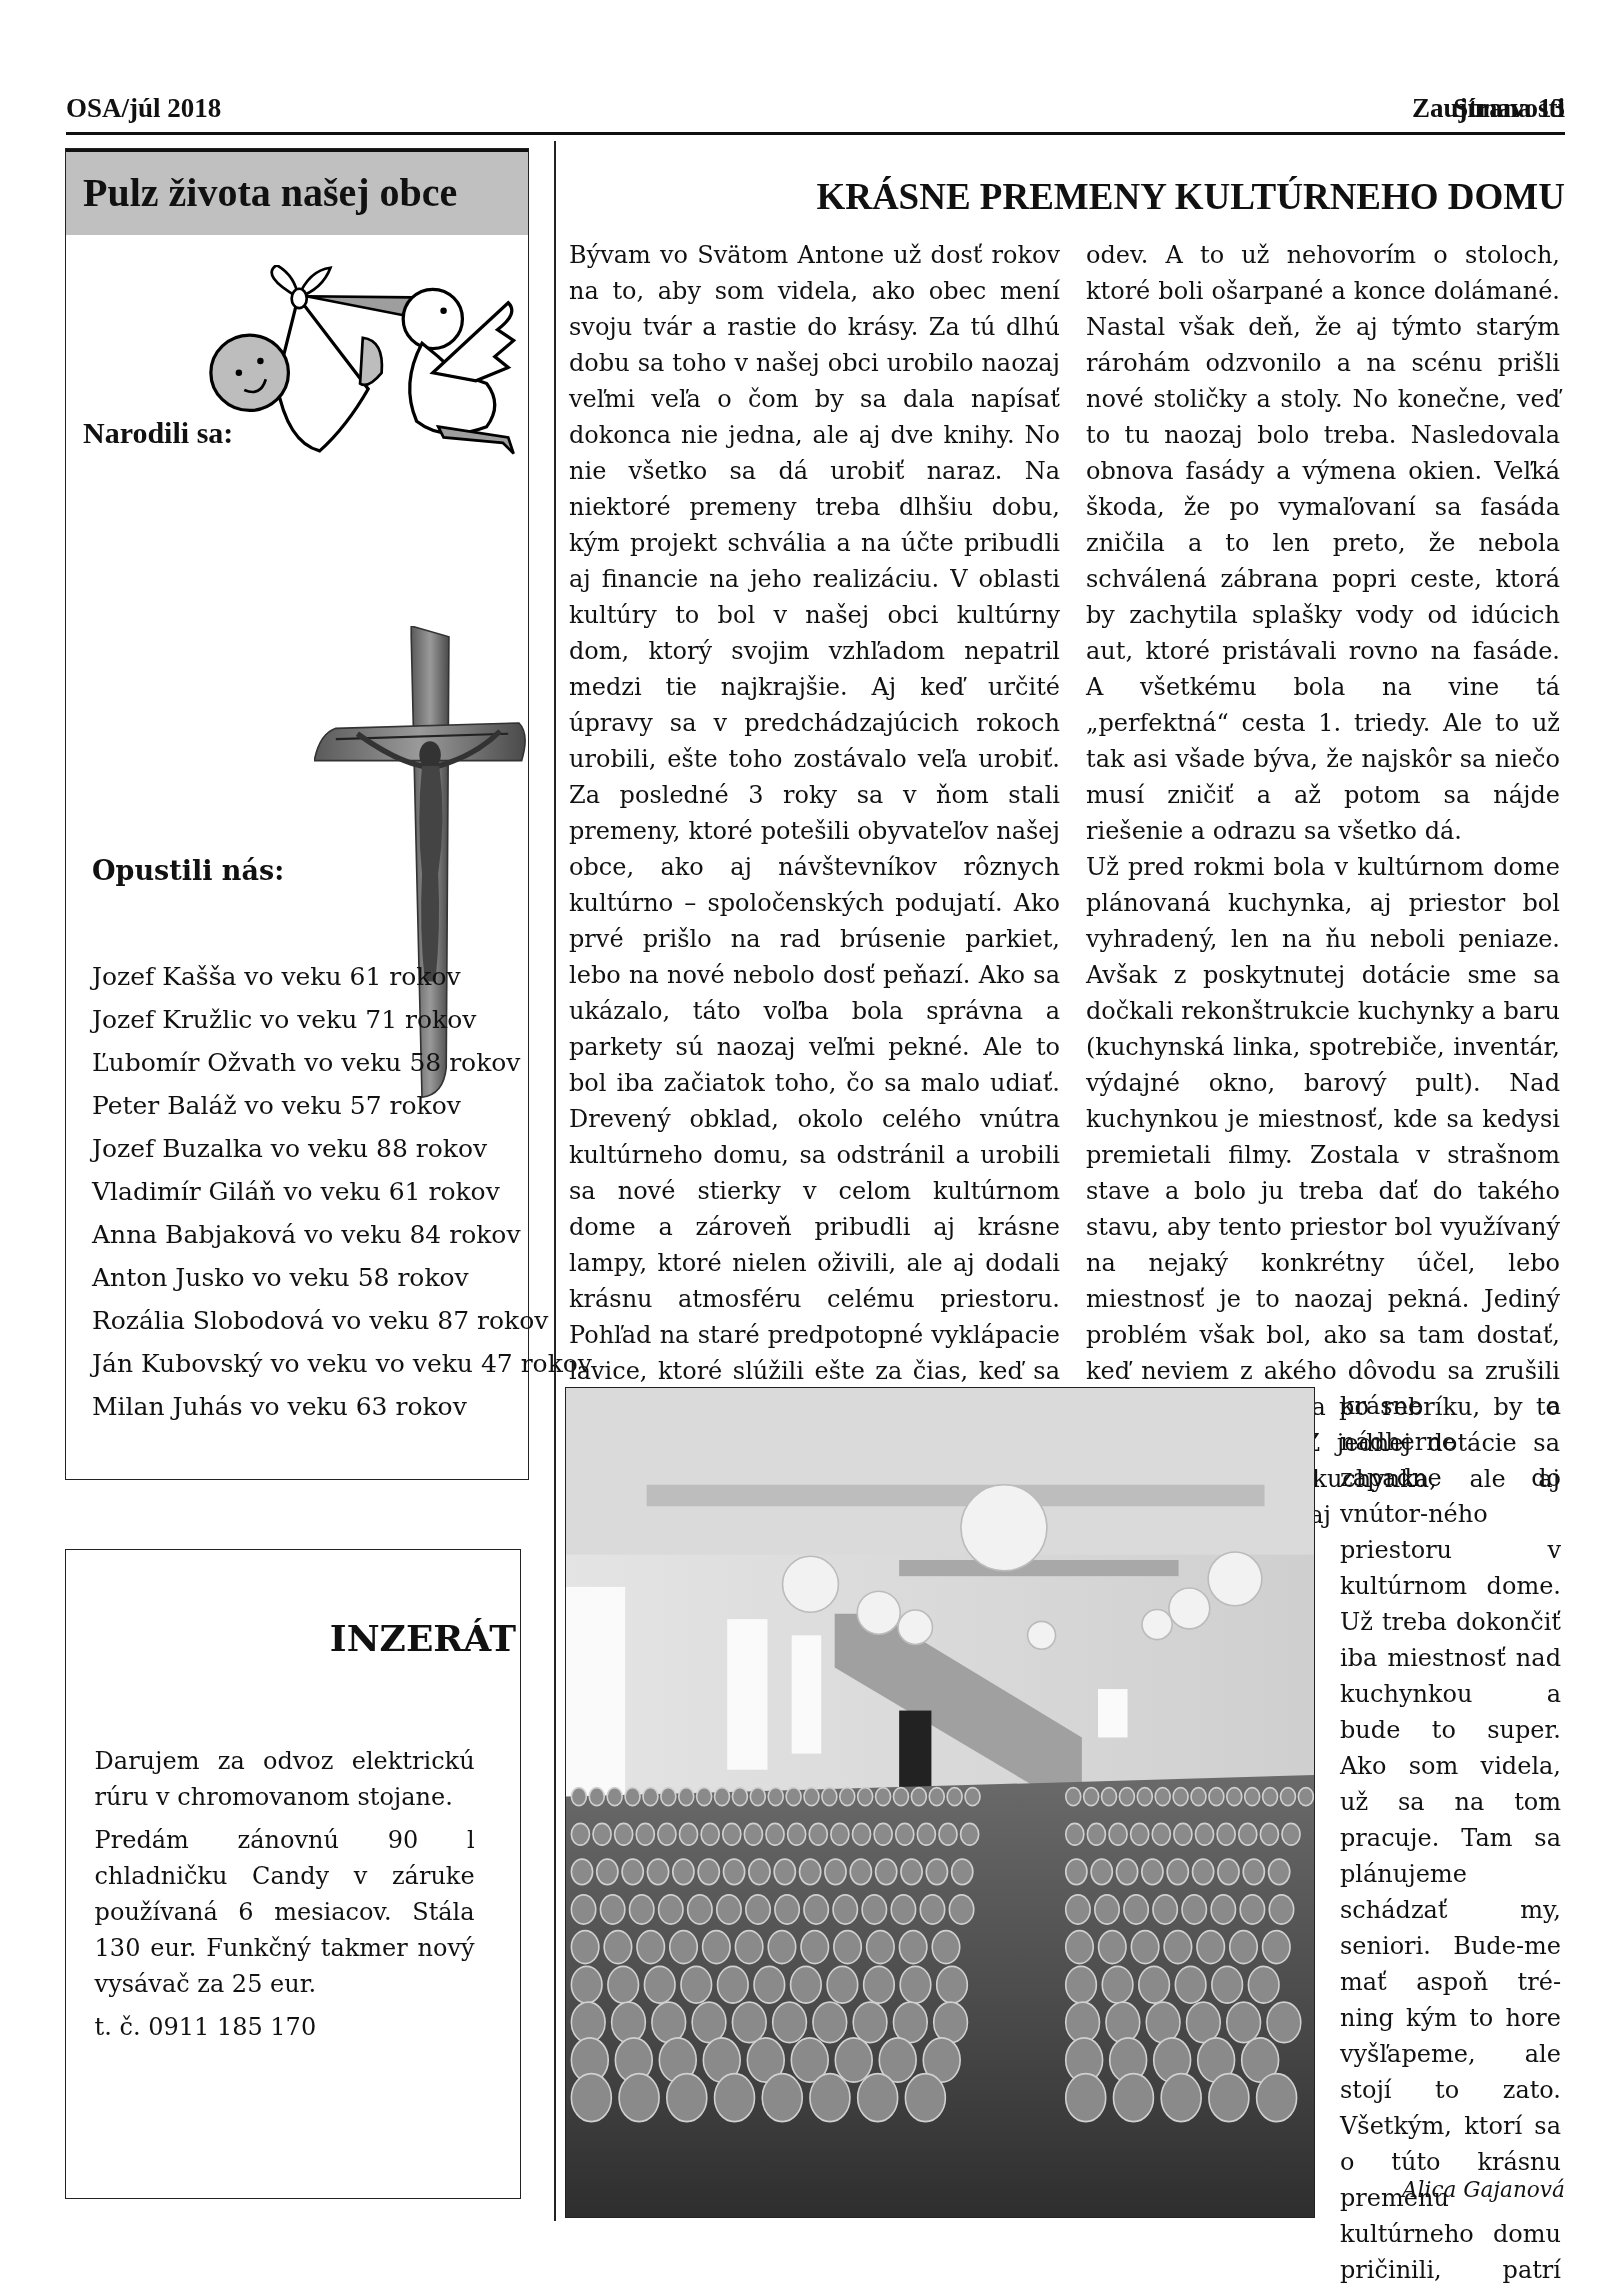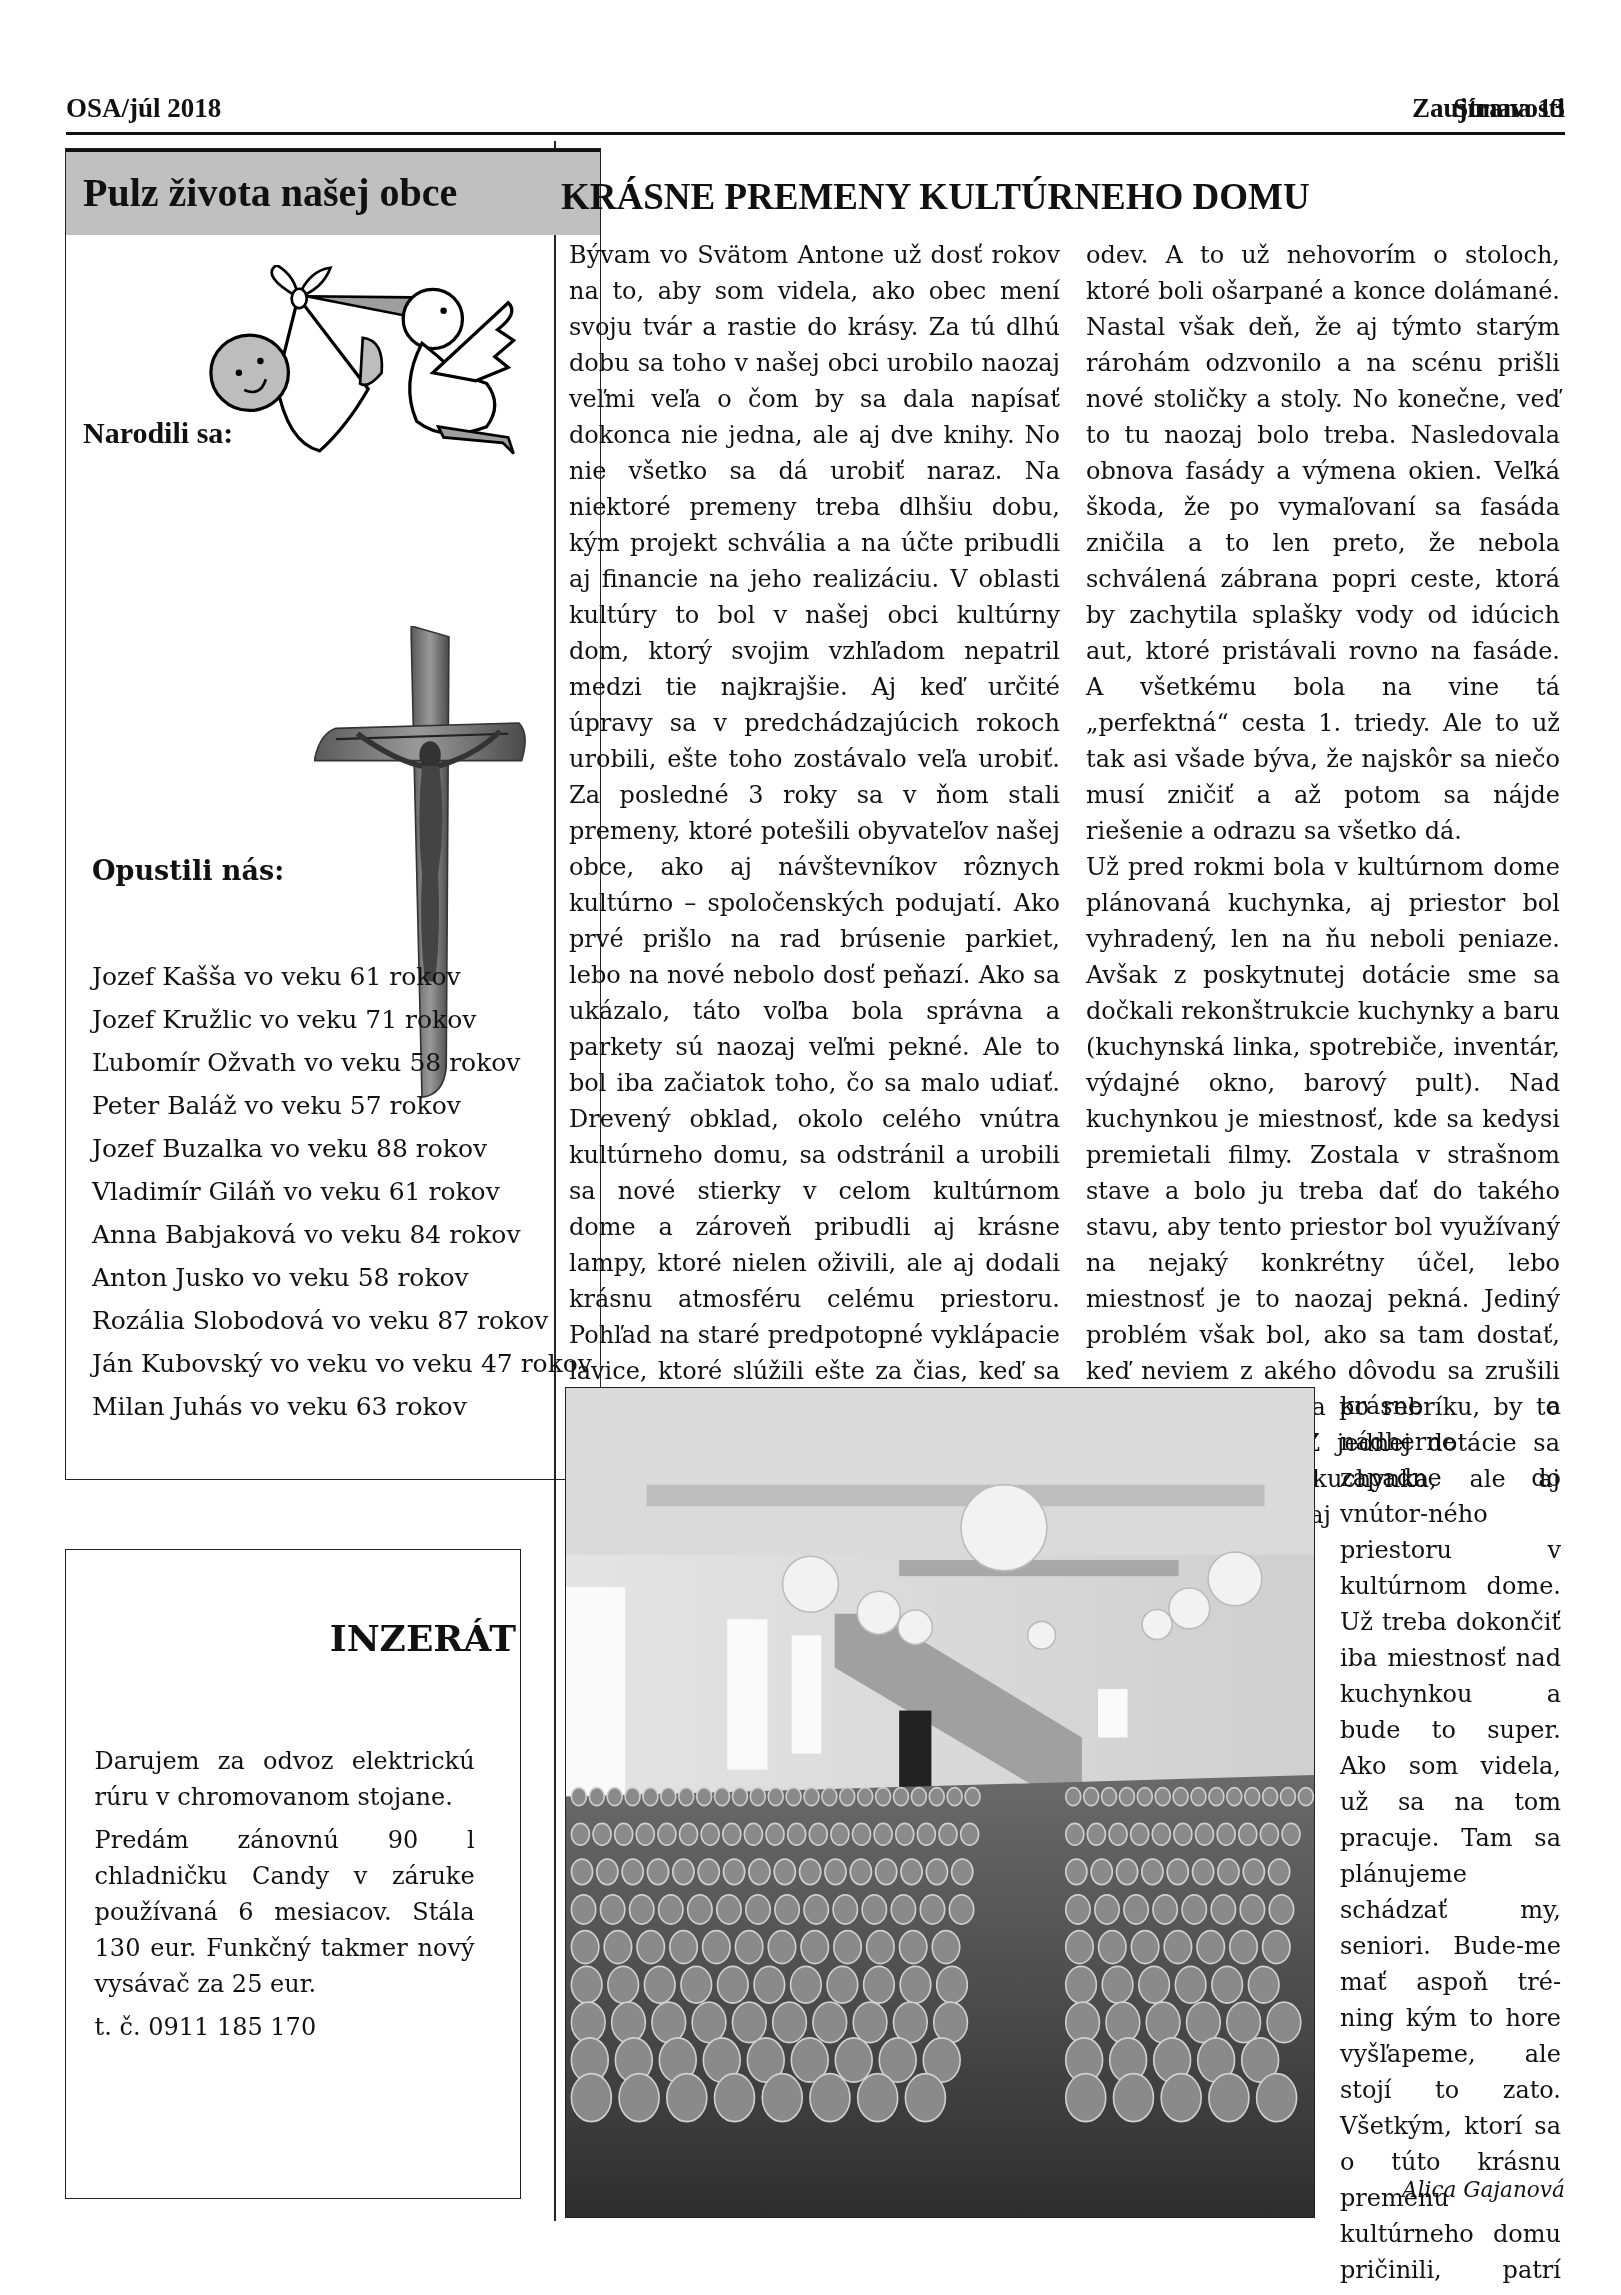--- a/index.html
+++ b/index.html
@@ -9,21 +9,21 @@
   .hdr { position: absolute; top: 93px; left: 66px; right: 57px; height: 38px;
          font-family: "Liberation Serif", serif; font-weight: bold; font-size: 27px; }
   .hdr .l { position: absolute; left: 0; top: 0; }
   .hdr .c { position: absolute; left: 0; right: 0; top: 0; text-align: right; }
   .hdr .r { position: absolute; right: 0; top: 0; }
   .hdr-rule { position: absolute; top: 132px; left: 66px; right: 57px; height: 3.2px; background: #111; }
 
   .vrule { position: absolute; left: 554px; top: 141px; width: 1.6px; height: 2080px; background: #222; }
 
   
-  .box1 { position: absolute; left: 65px; top: 148px; width: 536px; height: 1332px;
+  .box1 { position: absolute; left: 65px; top: 148px; width: 464px; height: 1332px;
           border: 1.6px solid #222; box-sizing: border-box; }
   .pulz-title { position: absolute; left: 0; top: 0; right: 0; height: 86px;
                 background: #c0c0c0; border-top: 3.2px solid #111; box-sizing: border-box;
                 font-family: "Liberation Serif", serif; font-weight: bold; font-size: 40px;
                 line-height: 81px; padding-left: 17px; }
   .stork { position: absolute; left: 119px; top: 116px; width: 334px; height: 194px; }
   .born-h { position: absolute; left: 17px; top: 267px; font-family: "Liberation Serif", serif;
             font-weight: bold; font-size: 30px; }
   .born-list { position: absolute; left: 17px; top: 353px; font-family: "Liberation Serif", serif;
                font-size: 28px; line-height: 42px; }
@@ -35,21 +35,21 @@
   .box2 { position: absolute; left: 65px; top: 1549px; width: 456px; height: 650px;
           border: 1.6px solid #222; box-sizing: border-box; }
   .inz-h { position: absolute; left: 0; right: 4px; top: 67px; text-align: right;
            font-size: 36px; font-weight: bold; }
   .inz-body { position: absolute; left: 21.6px; width: 394px; top: 186px; font-size: 24px;
               line-height: 36px; text-align: justify; }
   .inz-body p { margin: 7px; }
   .inz-body .gap { height: 36px; }
 
   
-  .art-title { position: absolute; left: 561px; right: 57px; top: 175px; text-align: left;
+  .art-title { position: absolute; left: 561px; right: 57px; top: 175px; text-align: right;
                font-size: 37px; font-weight: bold; font-family: "Liberation Serif", serif; }
   .col { position: absolute; font-size: 24px; line-height: 36px; text-align: justify; }
   .col p { margin: 0; }
   .col1 { left: 569px; width: 491px; top: 237px; }
   .col2 { left: 1086px; width: 474px; top: 237px; }
   .col3 { left: 1340px; width: 221px; top: 1388px; font-size: 24px; line-height: 36px; }
   .sig { position: absolute; left: 1402px; top: 2177px; font-style: italic; font-size: 21.6px; }
 
   .photo { position: absolute; left: 565px; top: 1387px; width: 750px; height: 831px;
            border: 1.6px solid #222; box-sizing: border-box; overflow: hidden; }

